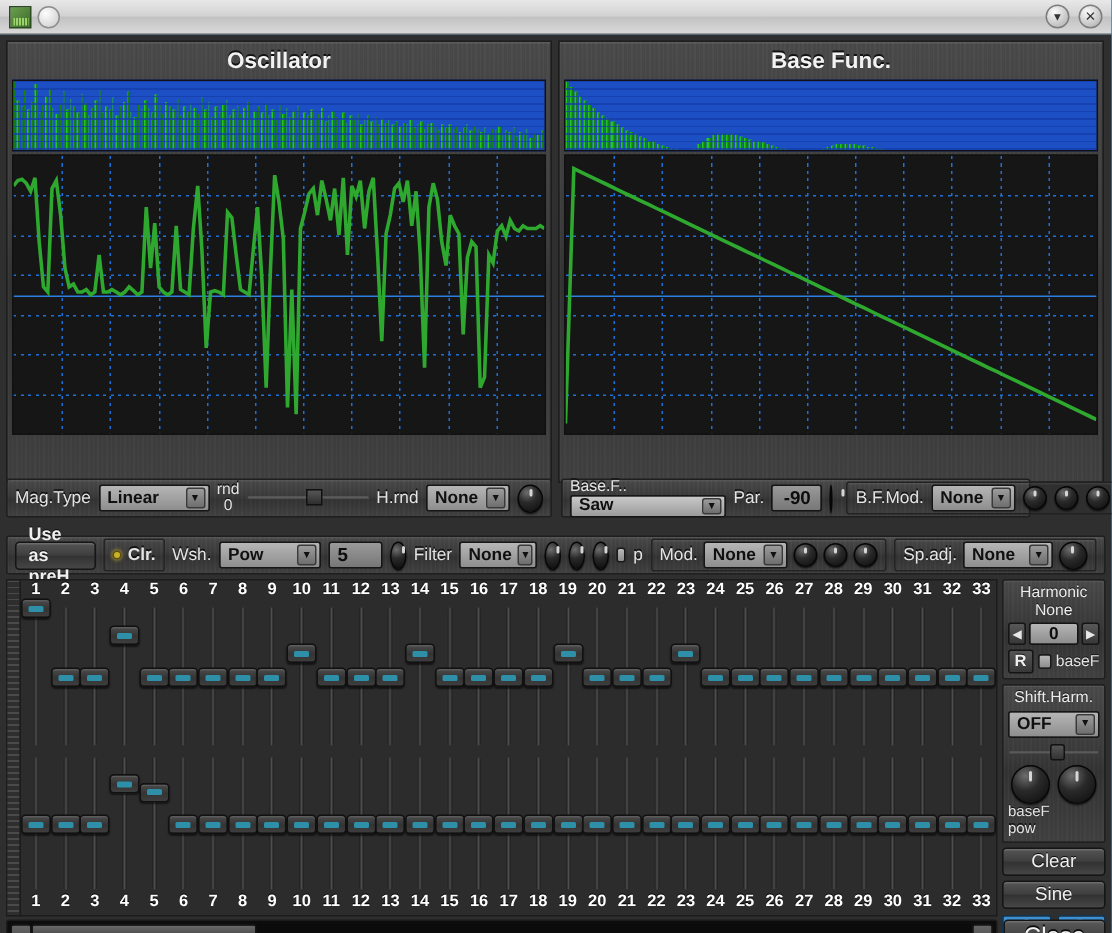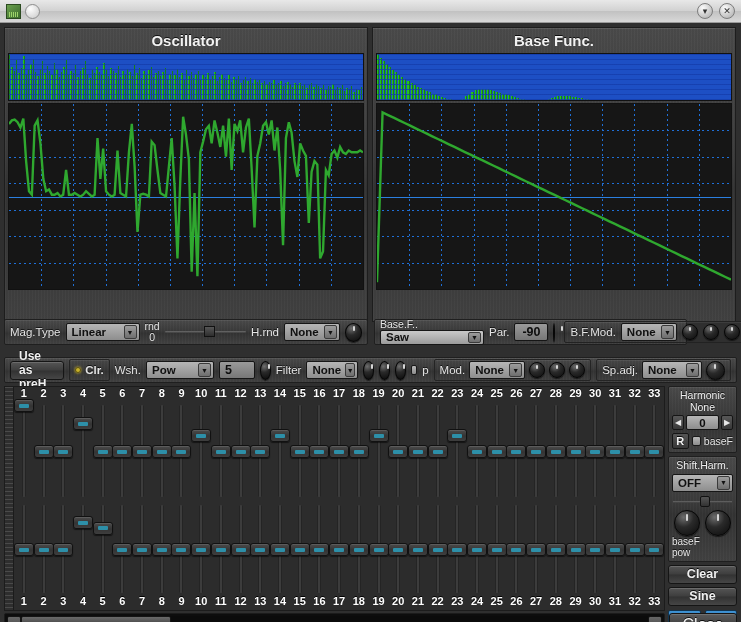--- a/index.html
+++ b/index.html
@@ -159,21 +159,21 @@
   .sslider .trk { position:absolute; left:0; right:0; top:5px; height:2px;
     background:linear-gradient(180deg,#6a6a6a,#383838); }
   .sslider .hnd { position:absolute; left:46%; top:0; width:10px; height:11px;
     border:1px solid #121212; border-radius:2px; background:linear-gradient(180deg,#555,#333); }
   .knobrow { display:flex; justify-content:space-around; margin-top:2px; }
   .knob.big { width:26px;height:26px; }
   .knob.big:after { left:11px; top:3px; width:2px; height:7px; }
   .knoblbls { display:flex; justify-content:flex-end;flex-direction:column; }
   .knoblbls span { font-size:10px; color:#e6e6e6; text-shadow:0 -1px 0 #111; }
   .sbtn { width:100%; height:19px; margin-top:3px; border:1px solid #151515; border-radius:3px;
-    font-size:12.5px; font-weight:bold; color:#f0f0f0; display:flex;
+    font-size:12.5px; font-weight:normal; color:#f0f0f0; display:flex;
     align-items:center;justify-content:center; text-shadow:0 -1px 0 #0b0b0b;
     background:linear-gradient(180deg,#555 0%,#3e3e3e 48%,#323232 52%,#464646 100%);
     box-shadow: inset 0 1px 0 rgba(255,255,255,.14); }
   .cprow { display:flex; gap:4px; margin-top:4px; }
   .cpbtn { flex:1; height:15px; border:1px solid #12344f; border-radius:2px;
     background:linear-gradient(180deg,#3f93d4,#2a72ad); color:#cfe7f7; font-size:10px;
     font-weight:bold; display:flex;align-items:center;justify-content:center; }
 
   
   .bottom { position:absolute; left:4px; top:590px; width:733px; height:26px; display:flex; gap:4px; }

